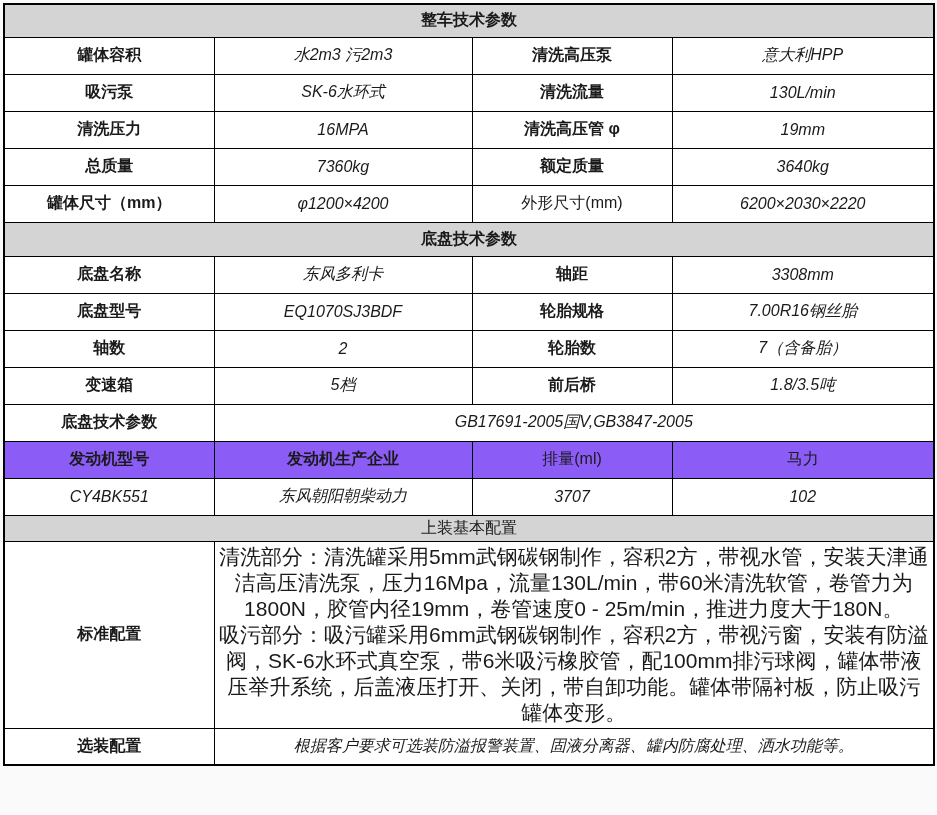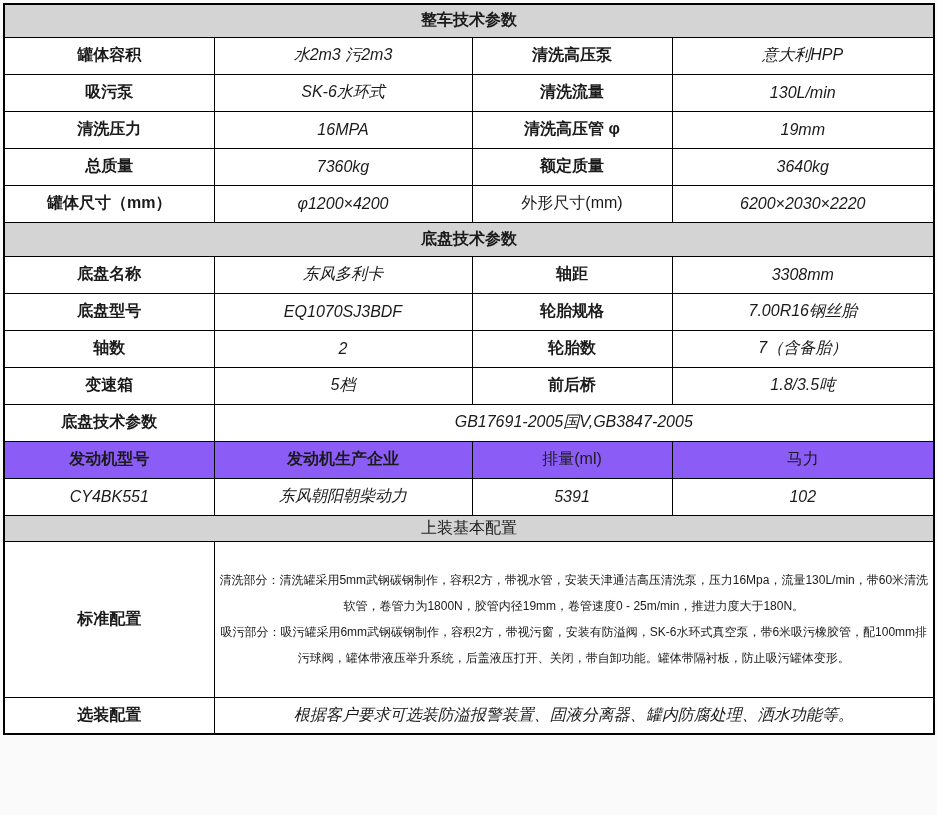--- a/index.html
+++ b/index.html
@@ -47,21 +47,21 @@
   td.gray { background: #8b5cf6; }
   td.sec-title { background: #d4d4d4; font-weight: bold; font-size: 16px; }
   td.sec-title-sm { background: #d4d4d4; font-weight: normal; font-size: 14px; }
   td.reg { font-weight: normal; }
 
   td.longtext { padding: 4px 8px; }
   td.longtext p {
     margin: 0;
     text-align: center;
     line-height: 26px;
-    font-size: 12px;
+    font-size: 21px;
   }
 </style>
 </head>
 <body>
 
 <div class="sheet">
   <table class="spec">
     <colgroup>
       <col class="c1">
         <col class="c2">
@@ -137,21 +137,21 @@
       </tr>
       <tr class="h-std">
         <td class="lbl gray">发动机型号</td>
         <td class="lbl gray">发动机生产企业</td>
         <td class="reg gray">排量(ml)</td>
         <td class="reg gray">马力</td>
       </tr>
       <tr class="h-std">
         <td class="val">CY4BK551</td>
         <td class="val">东风朝阳朝柴动力</td>
-        <td class="val">5391</td>
+        <td class="val">3707</td>
         <td class="val">102</td>
       </tr>
 
       <tr class="h-hdr-s">
         <td class="sec-title-sm" colspan="4">上装基本配置</td>
       </tr>
       <tr class="h-big">
         <td class="lbl">标准配置</td>
         <td class="longtext" colspan="3">
           <p>清洗部分：清洗罐采用5mm武钢碳钢制作，容积2方，带视水管，安装天津通洁高压清洗泵，压力16Mpa，流量130L/min，带60米清洗软管，卷管力为1800N，胶管内径19mm，卷管速度0 - 25m/min，推进力度大于180N。</p>

